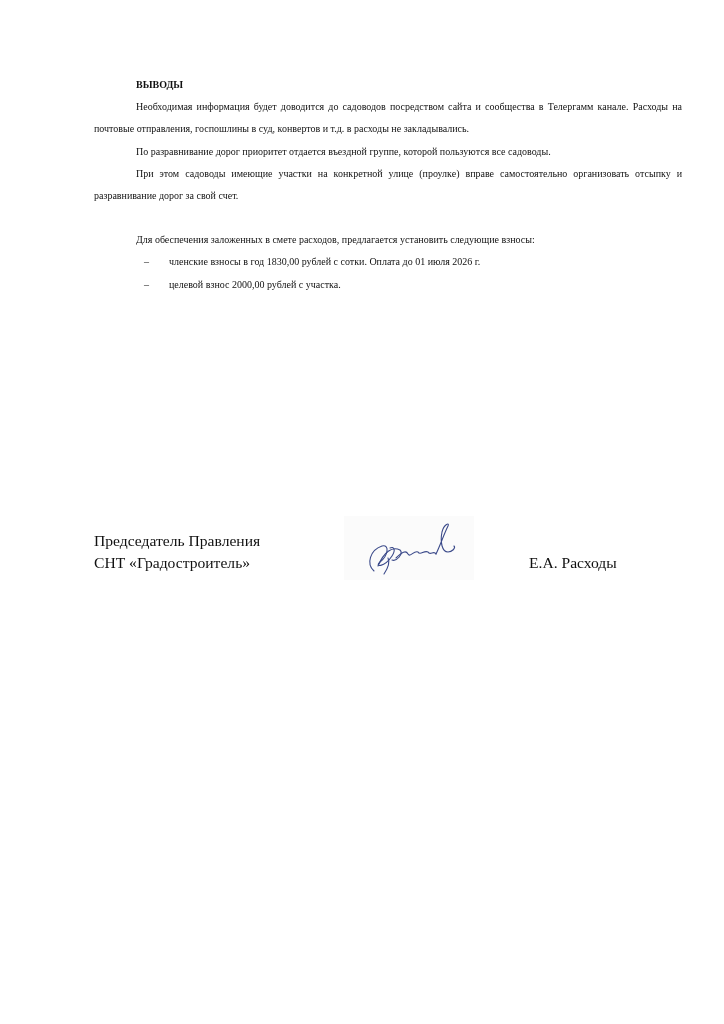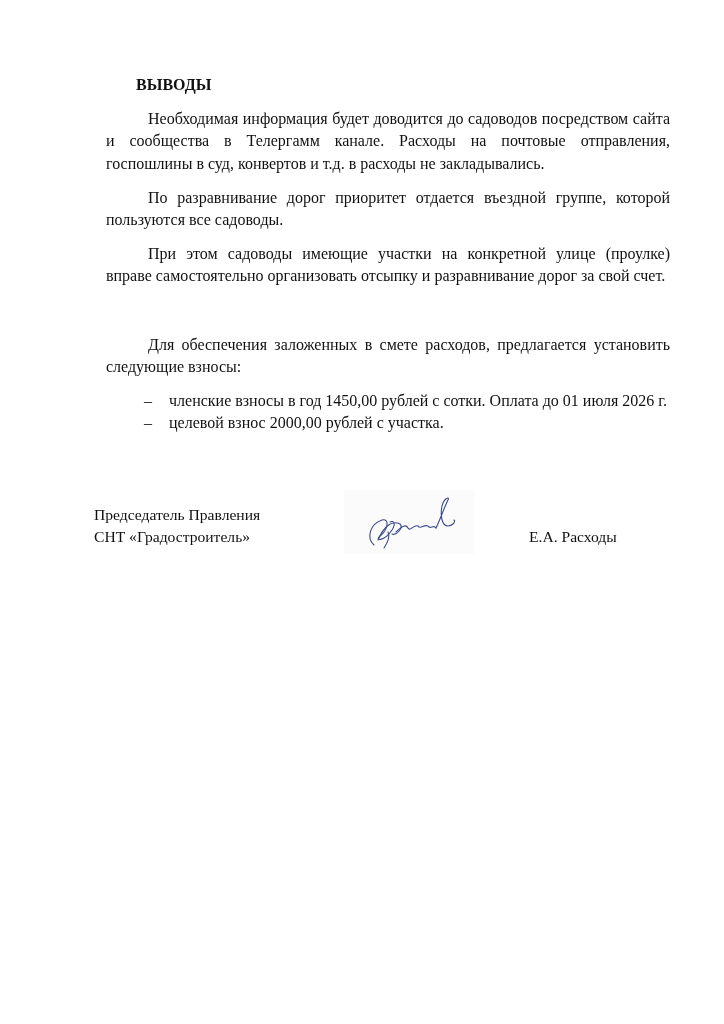--- a/index.html
+++ b/index.html
@@ -1,43 +1,43 @@
 <!DOCTYPE html>
 <html><head>
 <meta charset="utf-8">
 <style>
   html, body { margin: 0; padding: 0; background: #ffffff; }
   body { width: 724px; height: 1024px; position: relative; overflow: hidden;
          font-family: "Liberation Serif", "DejaVu Serif", serif; color: #111; }
-  .page { position: absolute; left: 94px; top: 74px; width: 588px; font-size: 16px; line-height: 22.2px; }
+  .page { position: absolute; left: 94px; top: 74px; width: 588px; font-size: 10px; line-height: 22.2px; }
   .heading { font-weight: bold; padding-left: 42px; margin: 0; }
-  .para { text-align: justify; text-indent: 42px; margin: 12px; font-family: Liberation Serif, serif; }
+  .para { text-align: justify; text-indent: 42px; margin: 0; font-family: Liberation Serif, serif; }
   .spacer { height: 22px; }
   .list { list-style: none; margin: 0; padding: 0; }
   .list li { position: relative; padding-left: 75px; text-align: justify; }
   .list li .dash { position: absolute; left: 50px; top: 0; }
-  .sig { position: absolute; left: 94px; top: 504px; width: 588px; height: 60px; font-size: 15.6px; line-height: 22.2px; }
+  .sig { position: absolute; left: 94px; top: 530px; width: 588px; height: 60px; font-size: 15.6px; line-height: 22.2px; }
   .sig-left { position: absolute; left: 0; top: 0; }
   .sig-name { position: absolute; left: 435px; top: 22px; }
   .sig-img { position: absolute; left: 250px; top: -14px; width: 130px; height: 64px; background: #fbfbfb; }
 </style>
 </head>
 <body>
 
 <div class="page">
   <p class="heading">ВЫВОДЫ</p>
   <p class="para">Необходимая информация будет доводится до садоводов посредством сайта и сообщества в Телергамм канале. Расходы на почтовые отправления, госпошлины в суд, конвертов и т.д. в расходы не закладывались.</p>
   <p class="para">По разравнивание дорог приоритет отдается въездной группе, которой пользуются все  садоводы.</p>
   <p class="para">При этом садоводы имеющие участки на конкретной улице (проулке) вправе самостоятельно организовать отсыпку и разравнивание дорог за свой счет.</p>
   <div class="spacer"></div>
   <p class="para">Для обеспечения заложенных в смете расходов, предлагается установить  следующие взносы:</p>
   <ul class="list">
     <li>
       <span class="dash">–</span>
-      <span>членские взносы в год 1450,00 рублей с сотки. Оплата до 01 июля 2026 г.</span>
+      <span>членские взносы в год 1830,00 рублей с сотки. Оплата до 01 июля 2026 г.</span>
     </li>
     <li>
       <span class="dash">–</span>
       <span>целевой взнос 2000,00 рублей с участка.</span>
     </li>
   </ul>
 </div>
 
 <div class="sig">
   <div class="sig-left">

